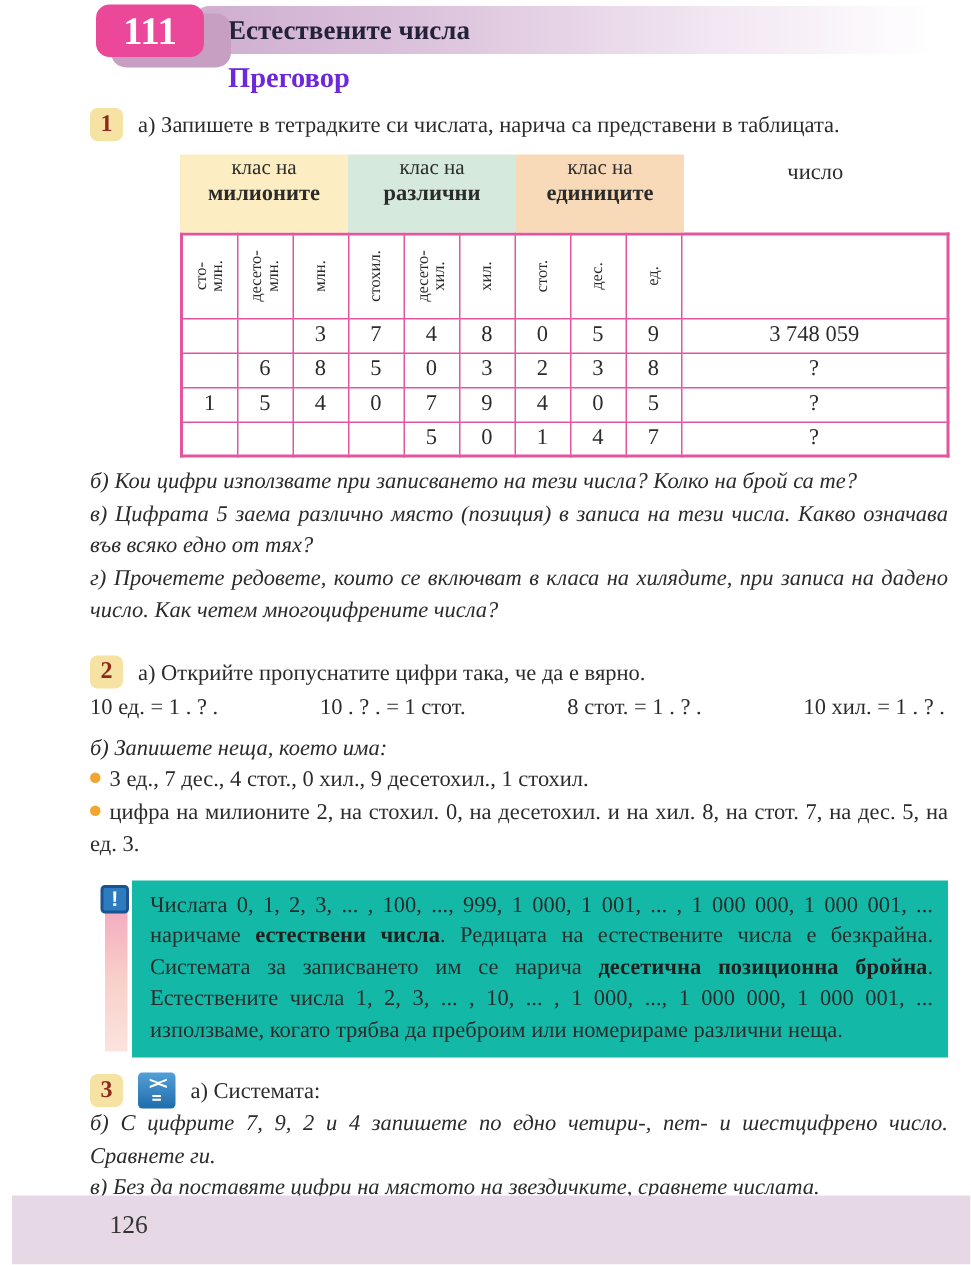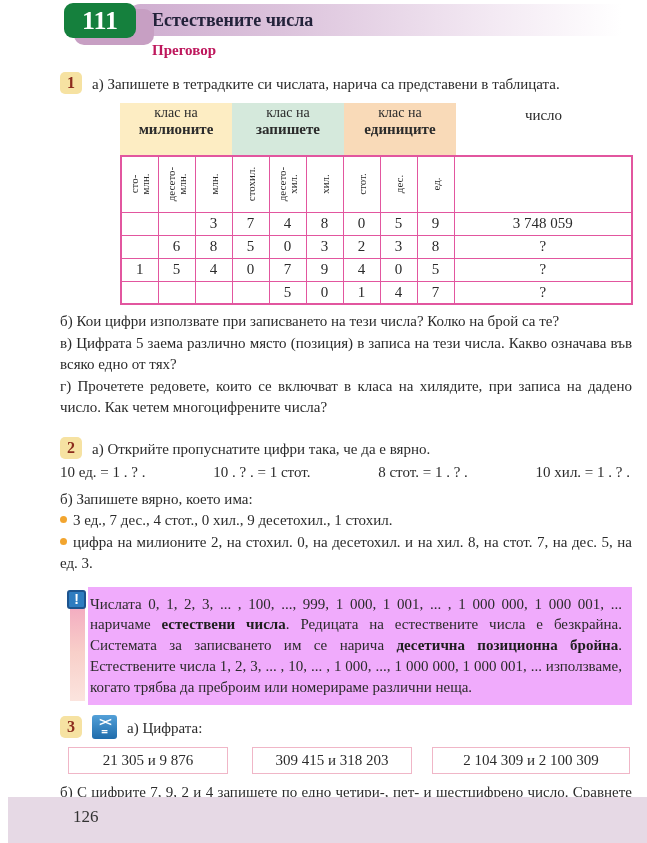--- a/index.html
+++ b/index.html
@@ -8,30 +8,30 @@
   .page { position:relative; width:647px; height:843px; background:#fff; }
 
   
   .header { position:relative; height:64px; }
   .title-band { position:absolute; left:128px; top:4px; right:0; height:32px;
     border-radius:12px 0 0 12px;
     background:linear-gradient(to right,#cfadd0 0%,#dcc3dc 30%,#f3e9f3 70%,#ffffff 95%); }
   .title-band h1 { margin-left:24px; line-height:32px; font-size:18px; font-weight:bold; color:#23223a; }
   .b111back { position:absolute; left:74px; top:9px; width:80px; height:36px; border-radius:10px; background:#c79fc3; }
   .b111 { position:absolute; left:64px; top:3px; width:72px; height:35px; border-radius:9px;
-    background:#15803d; color:#fff; font-size:26px; font-weight:bold; text-align:center; line-height:35px; }
-  .subtitle { position:absolute; left:152px; top:42px; font-size:15px; font-weight:bold; color:#be185d; }
+    background:#ec4899; color:#fff; font-size:26px; font-weight:bold; text-align:center; line-height:35px; }
+  .subtitle { position:absolute; left:152px; top:42px; font-size:19px; font-weight:bold; color:#6d28d9; }
 
   
   .content { position:absolute; left:60px; top:66px; width:572px; }
   .task-line { display:flex; align-items:flex-start; margin-top:6px; }
   .tbadge { flex:0 0 auto; width:22px; height:22px; background:#f6e2a2; border-radius:5px;
     color:#8c2b1d; font-weight:bold; font-size:16px; text-align:center; line-height:22px; margin-right:10px; }
   .ttext { font-size:15px; line-height:22px; padding-top:1px; }
-  p.q { font-size:15px; line-height:21.5px; text-align:justify; }
+  p.q { font-size:15px; line-height:21.5px; text-align:justify;font-style:italic; }
 
   
   .table-wrap { margin:8px 0 6px 60px; width:511px; }
   .class-headers { display:flex; }
   .ch { width:112px; text-align:center; font-size:14px; line-height:16px; padding:2px 0 18px; }
   .ch b { display:block; font-size:15px; }
   .ch-mil { background:#fdedc3; }
   .ch-hil { background:#d5e9dc; }
   .ch-edn { background:#f9dab8; }
   .ch-num { flex:1; background:none; font-size:15px; padding-top:4px; }
@@ -53,21 +53,21 @@
   .dot { display:inline-block; width:7px; height:7px; border-radius:50%; background:#f2a52f;
     margin-right:6px; vertical-align:2px; }
 
   
   .infobox { position:relative; margin-top:12px; }
   .strip { position:absolute; left:10px; top:16px; bottom:4px; width:15px;
     background:linear-gradient(#f3a9c0,#f8cfc9,#fbe4de); }
   .bang { position:absolute; left:7px; top:3px; width:19px; height:19px; background:#2e7cc0;
     border:2px solid #1c538e; border-radius:3px; color:#fff; font-weight:bold; font-size:14px;
     line-height:15px; text-align:center; font-family:"Liberation Sans",sans-serif; }
-  .ibody { margin-left:28px; background:#f0abfc; padding:7px 10px 8px 2px;
+  .ibody { margin-left:28px; background:#14b8a6; padding:7px 10px 8px 12px;
     font-size:15px; line-height:20.8px; text-align:justify; }
   .ibody b { color:#1e1e1e; }
 
   
   .t3head { display:flex; align-items:center; margin-top:10px; }
   .cmpicon { width:25px; height:24px; border-radius:3px; margin:0 10px 0 10px;
     background:linear-gradient(#53a0d8,#1f6cab); display:inline-flex; flex-direction:column;
     align-items:center; justify-content:center; color:#fff; font-weight:bold;
     font-family:"DejaVu Sans Mono",monospace; }
   .cmpicon .l1 { font-size:12px; line-height:10px; letter-spacing:-2px; }
@@ -122,21 +122,21 @@
     </div>
 
     <div class="table-wrap">
       <div class="class-headers">
         <div class="ch ch-mil">
           <span>клас на</span>
           <b>милионите</b>
         </div>
         <div class="ch ch-hil">
           <span>клас на</span>
-          <b>запишете</b>
+          <b>различни</b>
         </div>
         <div class="ch ch-edn">
           <span>клас на</span>
           <b>единиците</b>
         </div>
         <div class="ch ch-num">число</div>
       </div>
 
       <table class="pv">
         <colgroup>
@@ -244,44 +244,39 @@
     <div class="task-line" style="margin-top:18px">
       <span class="tbadge">2</span>
       <span class="ttext">а) Открийте пропуснатите цифри така, че да е вярно.</span>
     </div>
     <div class="equations">
       <span>10 ед. = 1 . ? .</span>
       <span>10 . ? . = 1 стот.</span>
       <span>8 стот. = 1 . ? .</span>
       <span>10 хил. = 1 . ? .</span>
     </div>
-    <p class="q">б) Запишете вярно, което има:</p>
+    <p class="q">б) Запишете неща, което има:</p>
     <p class="bullet"><span class="dot"></span><span>3 ед., 7 дес., 4 стот., 0 хил., 9 десетохил., 1 стохил.</span></p>
     <p class="bullet"><span class="dot"></span><span>цифра на милионите 2, на стохил. 0, на десетохил. и на хил. 8, на стот. 7, на дес. 5, на ед. 3.</span></p>
 
     <div class="infobox">
       <div class="strip"></div>
       <div class="bang">!</div>
       <div class="ibody">
         <span>Числата 0, 1, 2, 3, ... , 100, ..., 999, 1 000, 1 001, ... , 1 000 000, 1 000 001, ... наричаме </span><b>естествени числа</b><span>. Редицата на естествените числа е безкрайна. Системата за записването им се нарича </span><b>десетична позиционна бройна</b><span>. Естествените числа 1, 2, 3, ... , 10, ... , 1 000, ..., 1 000 000, 1 000 001, ... използваме, когато трябва да преброим или номерираме различни неща.</span>
       </div>
     </div>
 
     <div class="t3head">
       <span class="tbadge" style="margin-right:0">3</span>
       <span class="cmpicon">
           <span class="l1">&gt;&lt;</span>
           <span class="l2">=</span>
         </span>
-      <span class="ttext">а) Цифрата:</span>
-    </div>
-    <div class="cmp-row">
-      <div class="cmp-box cb1">21 305 и 9 876</div>
-      <div class="cmp-box cb2">309 415 и 318 203</div>
-      <div class="cmp-box cb3">2 104 309 и 2 100 309</div>
+      <span class="ttext">а) Системата:</span>
     </div>
     <p class="q">б) С цифрите 7, 9, 2 и 4 запишете по едно четири-, пет- и шестцифрено число. Сравнете ги.</p>
     <p class="q">в) Без да поставяте цифри на мястото на звездичките, сравнете числата.</p>
 
     <div class="star-row">
       <div class="star-box sb1">
         
       </div>
       <div class="star-box sb2">
         

